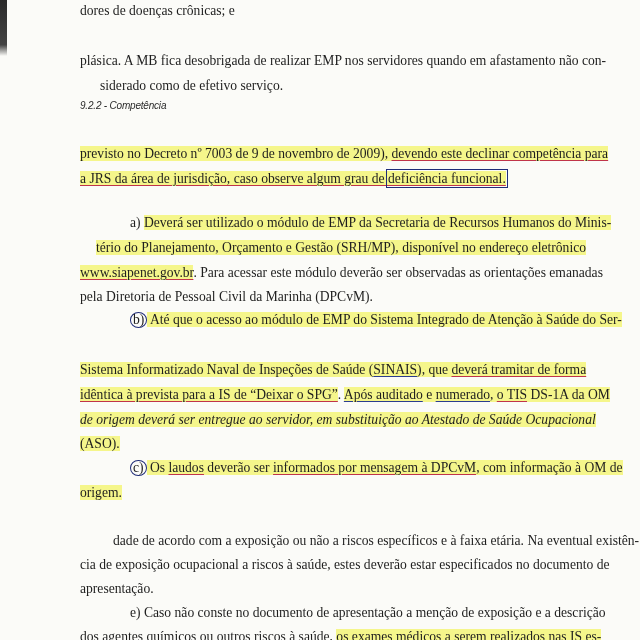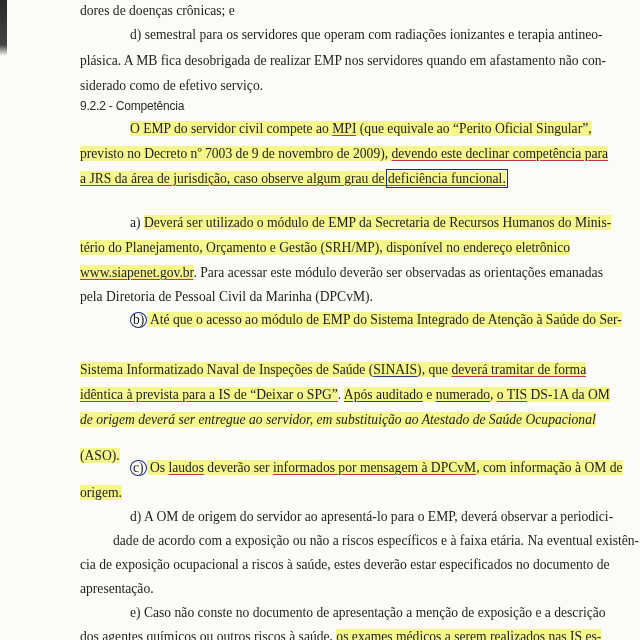--- a/index.html
+++ b/index.html
@@ -15,66 +15,63 @@
   }
   .page { position:absolute; left:0; top:8px; width:640px; height:640px; }
   .line {
     position:absolute; left:80px; width:478px;
     font-size:13.6px; line-height:18px; white-space:nowrap;
     text-align:justify; text-align-last:justify;
   }
   .line.last { text-align-last:left; }
   .indent { left:130px; width:428px; }
   .heading {
-    font-family:"Liberation Sans", sans-serif; font-size:12px;
-    text-align-last:left; letter-spacing:-0.2px; color:#2a2a2a;
+    font-family:"Liberation Sans", sans-serif; font-size:10px;
+    text-align-last:left; letter-spacing:-0.2px; color:#2a2a2a;font-style:italic;
   }
   .hl { background:rgba(243,245,120,0.85); }
   .ul-red { text-decoration:underline; text-decoration-color:#c0344a; text-decoration-thickness:1.3px; text-underline-offset:2px; }
   .ul-blue { text-decoration:underline; text-decoration-color:#2b3d8f; text-decoration-thickness:1.3px; text-underline-offset:2px; }
   .boxed { outline:1.6px solid #1f2c78; outline-offset:1px; }
   .circle {
     display:inline-block; border:1.6px solid #1f2c78; border-radius:50%;
     padding:0 2px; line-height:14px;
   }
 </style>
 </head>
 <body>
 
 <div class="leftband"></div>
 
 <div class="page">
 
   <div class="line last" style="top:-6px;"><span>dores de doenças crônicas; e</span></div>
 
-  <div class="line indent" style="top:18px;"><span>d) semestral para os servidores que operam com radiações ionizantes e terapia antineo-</span></div>
   <div class="line" style="top:44px;"><span>plásica. A MB fica desobrigada de realizar EMP nos servidores quando em afastamento não con-</span></div>
-  <div class="line last" style="top:69px;"><span>siderado como de efetivo serviço.</span></div>
+  <div class="line last" style="top:69px;margin-left:20px;"><span>siderado como de efetivo serviço.</span></div>
 
   <div class="line heading" style="top:89px;"><span>9.2.2 - Competência</span></div>
 
-  <div class="line indent" style="top:112px;"><span class="hl">O EMP do servidor civil compete ao </span><span class="hl ul-red">MPI</span><span class="hl"> (que equivale ao “Perito Oficial Singular”,</span></div>
   <div class="line" style="top:137px;"><span class="hl">previsto no Decreto nº 7003 de 9 de novembro de 2009), </span><span class="hl ul-red">devendo este declinar competência para</span></div>
   <div class="line last" style="top:162px;"><span class="hl ul-red">a JRS da área de jurisdição, caso observe algum grau de </span><span class="hl ul-red boxed">deficiência funcional.</span></div>
 
 
   <div class="line indent" style="top:206px;"><span>a) </span><span class="hl">Deverá ser utilizado o módulo de EMP da Secretaria de Recursos Humanos do Minis-</span></div>
-  <div class="line" style="top:231px;"><span class="hl">tério do Planejamento, Orçamento e Gestão (SRH/MP), disponível no endereço eletrônico</span></div>
+  <div class="line" style="top:231px;margin-left:16px;"><span class="hl">tério do Planejamento, Orçamento e Gestão (SRH/MP), disponível no endereço eletrônico</span></div>
   <div class="line" style="top:256px;"><span class="hl ul-red">www.siapenet.gov.br</span><span>. Para acessar este módulo deverão ser observadas as orientações emanadas</span></div>
   <div class="line last" style="top:280px;"><span>pela Diretoria de Pessoal Civil da Marinha (DPCvM).</span></div>
 
   <div class="line indent" style="top:303px;"><span class="circle">b)</span><span class="hl"> Até que o acesso ao módulo de EMP do Sistema Integrado de Atenção à Saúde do Ser-</span></div>
   <div class="line" style="top:353px;"><span class="hl">Sistema Informatizado Naval de Inspeções de Saúde (</span><span class="hl ul-blue">SINAIS</span><span class="hl">), que </span><span class="hl ul-red">deverá tramitar de forma</span></div>
   <div class="line" style="top:378px;"><span class="hl ul-red">idêntica à prevista para a IS de “Deixar o SPG”</span><span>. </span><span class="hl ul-blue">Após auditado</span><span class="hl"> e </span><span class="hl ul-blue">numerado</span><span class="hl">, </span><span class="hl ul-red">o TIS</span><span class="hl"> DS-1A da OM</span></div>
   <div class="line" style="top:403px;font-style:italic;"><span class="hl">de origem deverá ser entregue ao servidor, em substituição ao Atestado de Saúde Ocupacional</span></div>
-  <div class="line last" style="top:427px;margin-top:12px;"><span class="hl">(ASO).</span></div>
+  <div class="line last" style="top:427px;"><span class="hl">(ASO).</span></div>
 
   <div class="line indent last" style="top:451px;"><span class="circle">c)</span><span class="hl"> Os </span><span class="hl ul-red">laudos</span><span class="hl"> deverão ser </span><span class="hl ul-red">informados por mensagem à DPCvM</span><span class="hl">, com informação à OM de</span></div>
   <div class="line last" style="top:476px;"><span class="hl">origem.</span></div>
 
-  <div class="line indent" style="top:500px;"><span>d) A OM de origem do servidor ao apresentá-lo para o EMP, deverá observar a periodici-</span></div>
   <div class="line" style="top:524px;margin-left:33px;"><span>dade de acordo com a exposição ou não a riscos específicos e à faixa etária. Na eventual existên-</span></div>
   <div class="line" style="top:548px;"><span>cia de exposição ocupacional a riscos à saúde, estes deverão estar especificados no documento de</span></div>
   <div class="line last" style="top:572px;"><span>apresentação.</span></div>
 
   <div class="line indent" style="top:596px;"><span>e) Caso não conste no documento de apresentação a menção de exposição e a descrição</span></div>
   <div class="line" style="top:620px;"><span>dos agentes químicos ou outros riscos à saúde, </span><span class="hl ul-red">os exames médicos a serem realizados nas IS es-</span></div>
 </div>
 
 </body></html>

